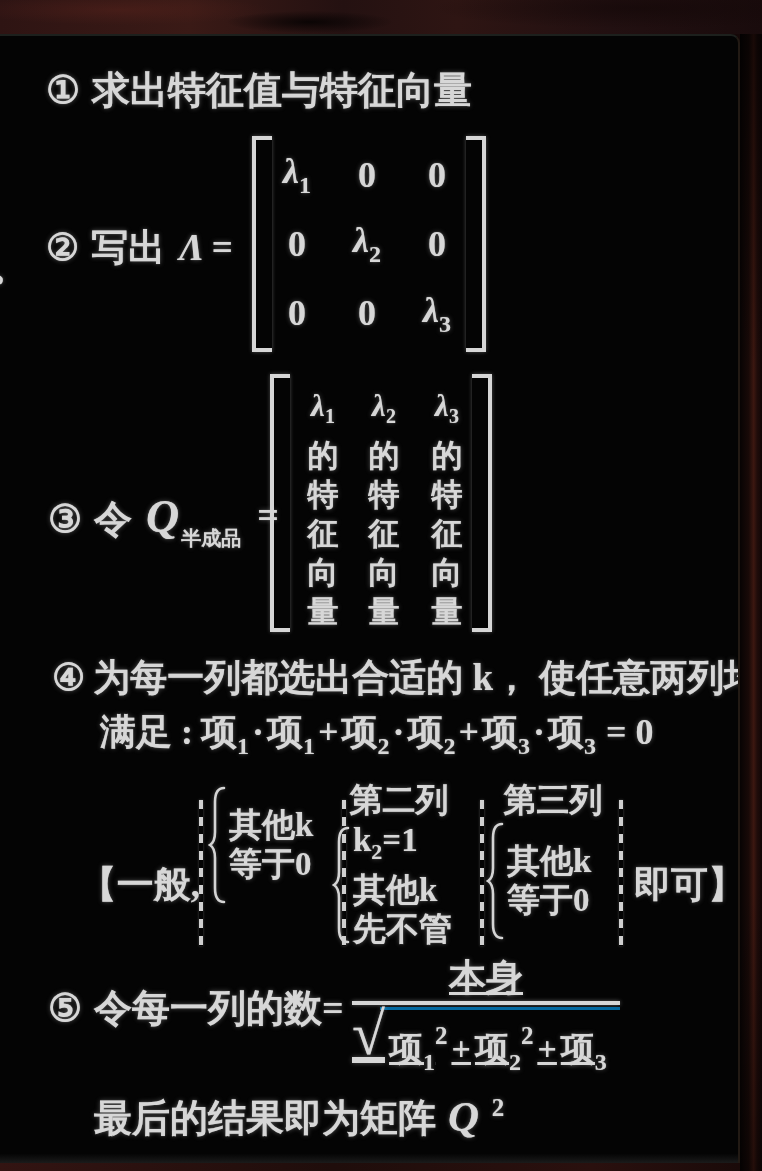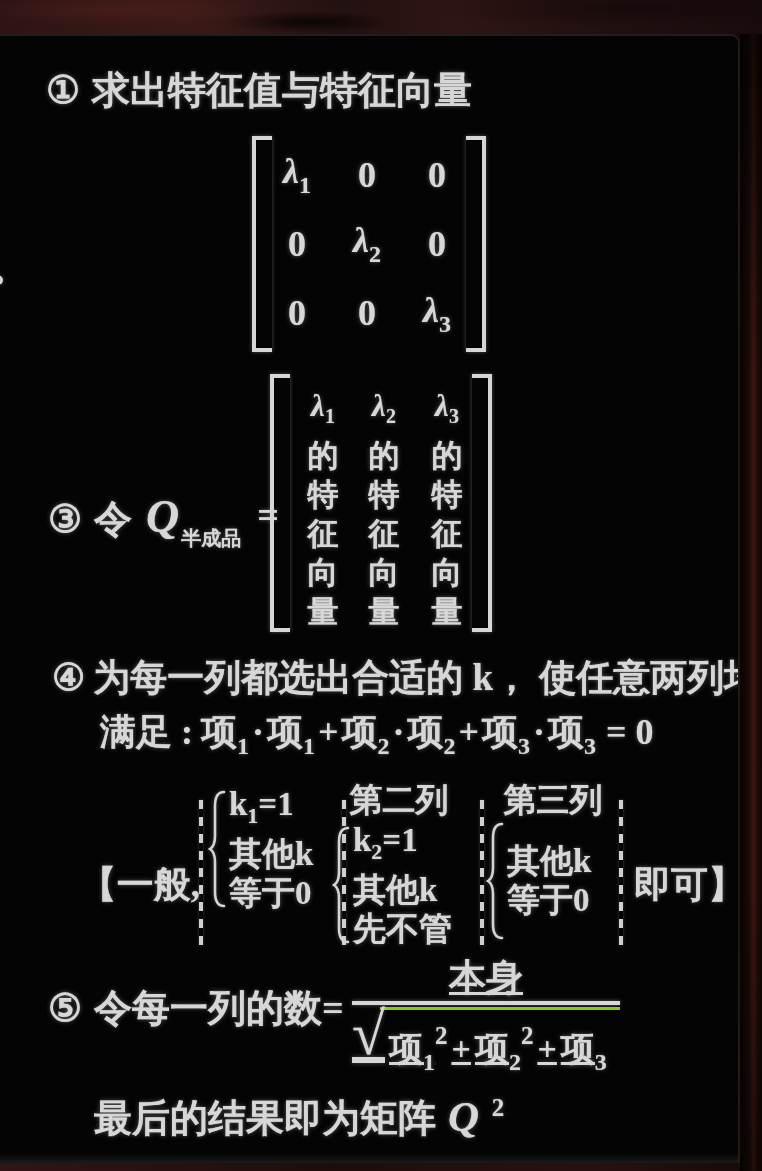--- a/index.html
+++ b/index.html
@@ -77,39 +77,42 @@
   .gbody{display:flex;align-items:center;margin-top:3px;}
   .brace-svg{flex:0 0 18px;margin-right:3px;filter:drop-shadow(0 0 2px rgba(220,220,220,.35));}
   .glines{font-size:33px;line-height:39px;}
   .sbk{font-size:22px;vertical-align:-8px;}
   
   .frac{position:absolute;left:352px;top:919px;width:268px;text-align:center;text-decoration:underline;}
   .fnum{display:block;font-size:37px;line-height:46px;}
   .fbar{height:4px;background:#d6d6d6;box-shadow:0 0 4px rgba(220,220,220,.4);margin-bottom:2px;}
   .fden{display:flex;align-items:flex-start;justify-content:center;}
   .sqrt{font-size:60px;line-height:54px;font-weight:400;position:relative;top:0px;margin-right:-5px;}
-  .radicand{border-top:3px solid #84cc16;padding:3px 8px 0 4px;font-size:34px;line-height:46px;text-align:center;}
+  .radicand{border-top:3px solid #0369a1;padding:3px 8px 0 4px;font-size:34px;line-height:46px;text-align:center;}
   .radicand .op{margin:0 4px;}
 </style>
 </head>
 <body>
 
 <div class="stage">
   <div class="wood-top"></div>
   <div class="wood-right"></div>
   <div class="wood-bottom"></div>
 
   <div class="screen">
 
     <span class="abs stray">。</span>
 
     <div class="abs line l1">
       <span class="mr12">①</span><span>求出特征值与特征向量</span>
     </div>
 
+    <div class="abs line s2label">
+      <span class="mr12">②</span><span class="mr14">写出</span><span class="it mr8">Λ</span><span>=</span>
+    </div>
 
     <div class="matrix m2">
       <div class="bracket bl"></div>
       <div class="m2grid">
         <span class="cell"><span class="it">λ</span><span class="sb">1</span></span>
         <span class="cell"><span>0</span></span>
         <span class="cell"><span>0</span></span>
         <span class="cell"><span>0</span></span>
         <span class="cell"><span class="it">λ</span><span class="sb">2</span></span>
         <span class="cell"><span>0</span></span>
@@ -153,21 +156,20 @@
     <div class="dash d2"></div>
     <div class="dash d3"></div>
     <div class="dash d4"></div>
 
     <div class="grp g1">
       <div class="gbody">
         <svg class="brace-svg" width="18" height="120" viewBox="0 0 18 120">
             <path d="M16,3 Q7,3 7,17 L7,47 Q7,57 2,60 Q7,63 7,73 L7,103 Q7,117 16,117" fill="none" stroke="#d4d4d4" stroke-width="2.6" stroke-linecap="round"></path>
           </svg>
         <div class="glines">
-          <div><span>k</span><span class="sbk">1</span><span>=1</span></div>
           <div>其他k</div>
           <div>等于0</div>
         </div>
       </div>
     </div>
     <div class="grp g2">
       <span class="hdr">第二列</span>
       <div class="gbody">
         <svg class="brace-svg" width="18" height="120" viewBox="0 0 18 120">
             <path d="M16,3 Q7,3 7,17 L7,47 Q7,57 2,60 Q7,63 7,73 L7,103 Q7,117 16,117" fill="none" stroke="#d4d4d4" stroke-width="2.6" stroke-linecap="round"></path>

